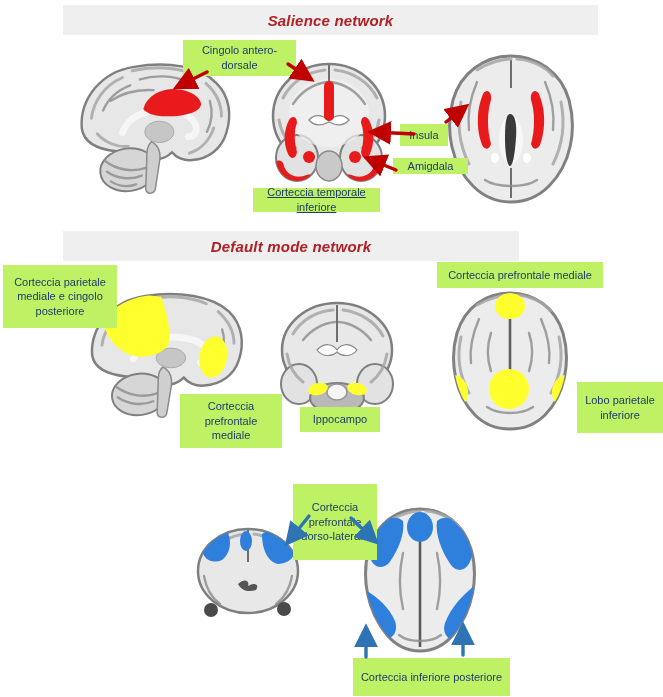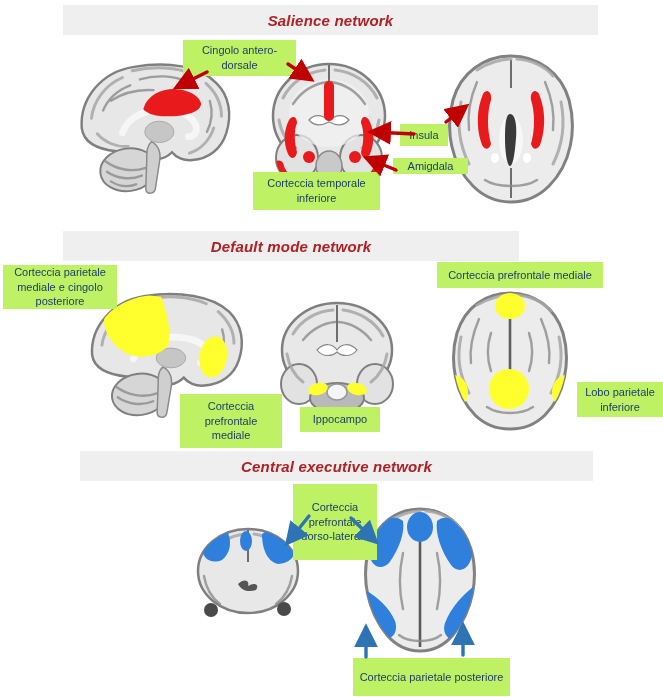--- a/index.html
+++ b/index.html
@@ -19,23 +19,20 @@
 <body>
 
 <div class="figure">
 
   <div class="band" style="left:63px;top:5px;width:535px;height:30px;">
     <span>Salience network</span>
   </div>
   <div class="band" style="left:63px;top:231px;width:456px;height:30px;">
     <span>Default mode network</span>
   </div>
-  <div class="band" style="left:80px;top:451px;width:513px;height:30px;">
-    <span>Central executive network</span>
-  </div>
 
   <svg class="brain" style="left:72px;top:57px;" width="165" height="142" viewBox="0 0 170 144">
     <path d="M 10,72 C 8,42 30,14 64,9 C 98,3 132,8 149,26 C 162,39 165,58 159,77 C 154,94 140,104 124,105 C 115,106 107,102 103,97 C 96,104 84,107 75,101 C 66,107 52,105 46,96 C 26,94 12,87 10,72 Z" fill="#e7e7e7" stroke="#7f7f7f" stroke-width="2.5"></path>
     <g transform="rotate(-8 58 115)">
       <ellipse cx="58" cy="115" rx="29" ry="22" fill="#d6d6d6" stroke="#7f7f7f" stroke-width="2"></ellipse>
     </g>
     <path class="g2" d="M 34,106 C 46,115 62,118 76,113"></path>
     <path class="g2" d="M 36,117 C 46,124 60,126 72,121"></path>
     <path class="g2" d="M 40,127 C 48,132 58,133 66,130"></path>
     <path d="M 82,86 C 89,90 92,98 90,108 L 86,134 C 85,141 76,141 76,134 L 77,106 C 77,96 77,90 82,86 Z" fill="#cfcfcf" stroke="#8a8a8a" stroke-width="1.5"></path>
@@ -221,30 +218,30 @@
       <path d="M 28,22 C 38,12 50,10 56,16 C 58,28 52,44 42,58 C 34,66 24,62 22,48 C 21,38 23,28 28,22 Z"></path>
       <path d="M 118,22 C 108,12 96,10 90,16 C 88,28 94,46 104,60 C 112,70 124,64 125,48 C 126,38 123,28 118,22 Z"></path>
       <path d="M 20,86 C 30,92 42,102 48,116 C 52,128 44,138 32,132 C 22,124 16,106 20,86 Z"></path>
       <path d="M 126,82 C 116,90 104,102 98,118 C 94,130 104,140 116,132 C 126,122 130,102 126,82 Z"></path>
     </g>
   </svg>
 
   <div class="lbl" style="left:183px;top:40px;width:113px;height:36px;">Cingolo antero-dorsale</div>
   <div class="lbl" style="left:400px;top:124px;width:48px;height:22px;">Insula</div>
   <div class="lbl" style="left:393px;top:158px;width:75px;height:16px;">Amigdala</div>
-  <div class="lbl" style="left:253px;top:172px;width:127px;height:38px;">Corteccia temporale inferiore</div>
-
-  <div class="lbl" style="left:3px;top:265px;width:114px;height:44px;">Corteccia parietale mediale e cingolo posteriore</div>
+  <div class="lbl" style="left:253px;top:188px;width:127px;height:24px;text-decoration:underline;">Corteccia temporale inferiore</div>
+
+  <div class="lbl" style="left:3px;top:265px;width:114px;height:63px;">Corteccia parietale mediale e cingolo posteriore</div>
   <div class="lbl" style="left:437px;top:262px;width:166px;height:26px;">Corteccia prefrontale mediale</div>
   <div class="lbl" style="left:180px;top:394px;width:102px;height:54px;">Corteccia prefrontale mediale</div>
   <div class="lbl" style="left:300px;top:407px;width:80px;height:25px;">Ippocampo</div>
-  <div class="lbl" style="left:577px;top:382px;width:86px;height:35px;">Lobo parietale inferiore</div>
+  <div class="lbl" style="left:577px;top:382px;width:86px;height:51px;">Lobo parietale inferiore</div>
 
   <div class="lbl" style="left:293px;top:484px;width:84px;height:76px;">Corteccia prefrontale dorso-laterale</div>
-  <div class="lbl" style="left:353px;top:658px;width:157px;height:38px;">Corteccia parietale posteriore</div>
+  <div class="lbl" style="left:353px;top:658px;width:157px;height:38px;">Corteccia inferiore posteriore</div>
 
   <svg class="arrows" width="663" height="697" viewBox="0 0 663 697">
     <defs>
       <marker id="headR" markerWidth="7" markerHeight="7" refX="5" refY="3.5" orient="auto">
         <path d="M0,0 L7,3.5 L0,7 Z" fill="#c00000"></path>
       </marker>
       <marker id="headB" markerWidth="7" markerHeight="7" refX="5" refY="3.5" orient="auto">
         <path d="M0,0 L7,3.5 L0,7 Z" fill="#2e74b5"></path>
       </marker>
     </defs>

